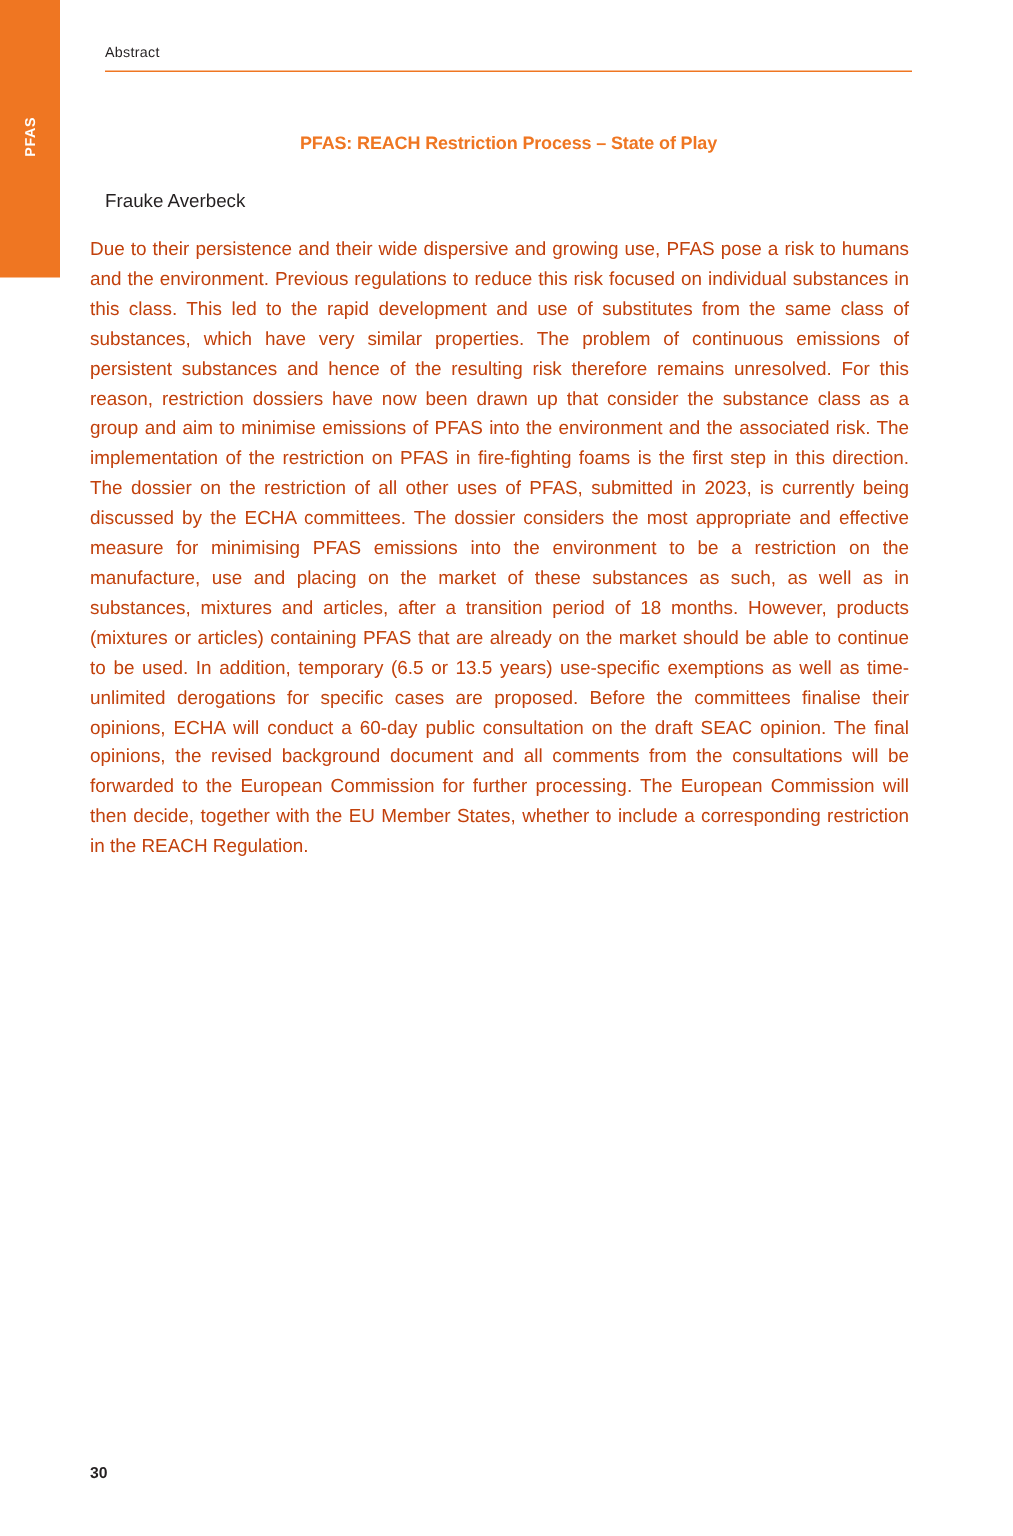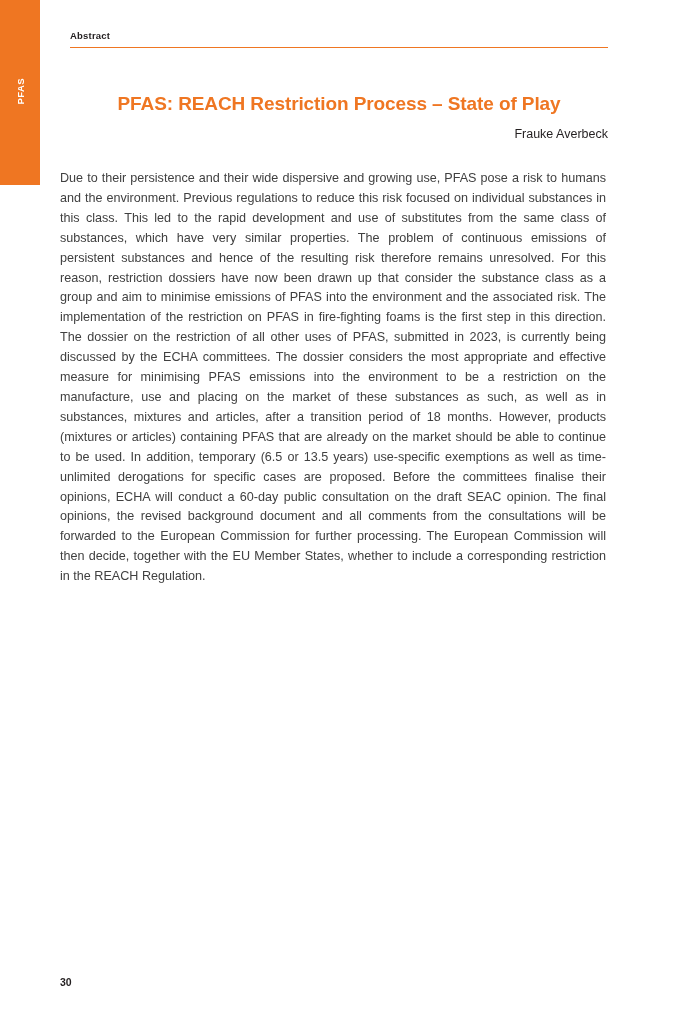--- a/index.html
+++ b/index.html
@@ -55,66 +55,66 @@
 
   
   .header {
     position: absolute;
     left: 70px;
     top: 30px;
     width: 538px;
   }
   .header-label {
     font-size: 9.5px;
-    font-weight: bold;
+    font-weight: normal;
     color: #231f20;
     letter-spacing: 0.2px;
     padding-bottom: 6px;
   }
   .header-rule {
     height: 1px;
     background: #ef7622;
     width: 100%;
   }
 
   
   .title {
     position: absolute;
     left: 70px;
     top: 80px;
     width: 538px;
     text-align: center;
     color: #ef7622;
-    font-size: 19px;
+    font-size: 12px;
     font-weight: bold;
     letter-spacing: -0.1px;
   }
 
   
   .author {
     position: absolute;
     left: 70px;
     top: 127px;
     width: 538px;
-    text-align: right;
+    text-align: left;
     color: #231f20;
     font-size: 12.5px;
   }
 
   
   .abstract {
     position: absolute;
     left: 60px;
-    top: 169px;
+    top: 157px;
     width: 546px;
     text-align: justify;
     text-justify: inter-word;
     font-size: 12.6px;
     line-height: 19.9px;
-    color: #404040;
+    color: #c2410c;
     hyphens: none;
   }
 
   
   .page-number {
     position: absolute;
     left: 60px;
     bottom: 36px;
     font-size: 10.5px;
     font-weight: bold;

